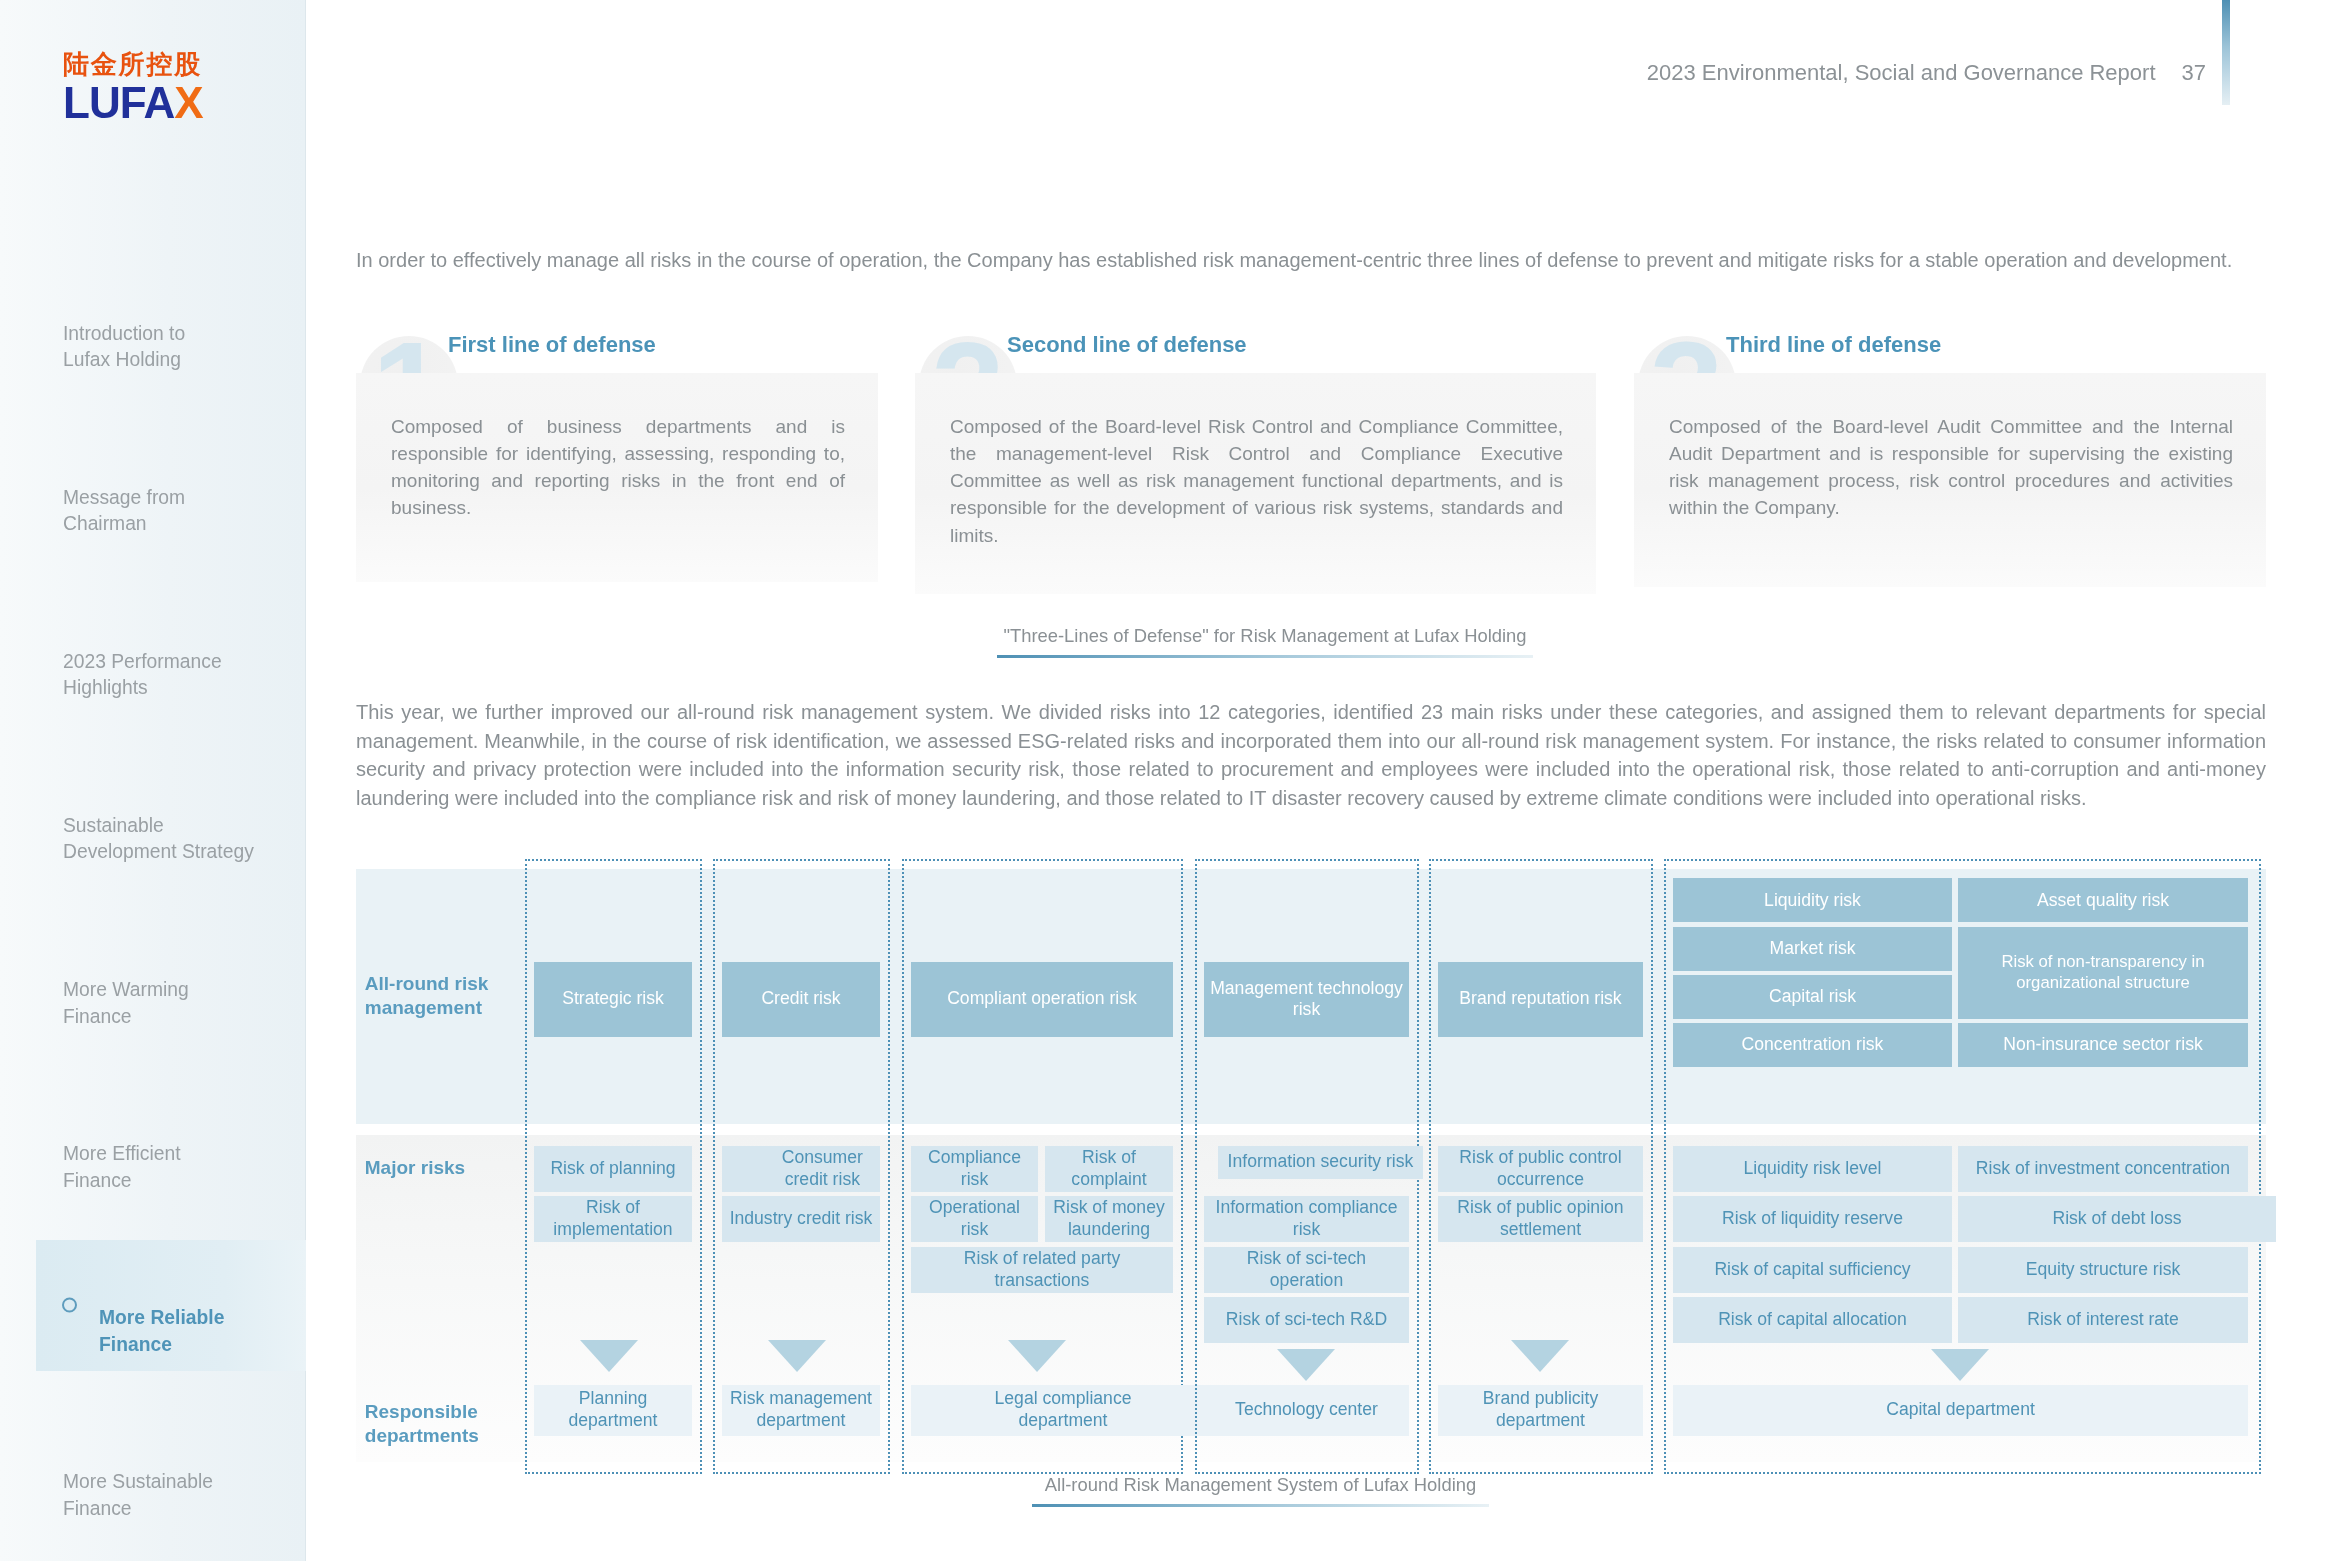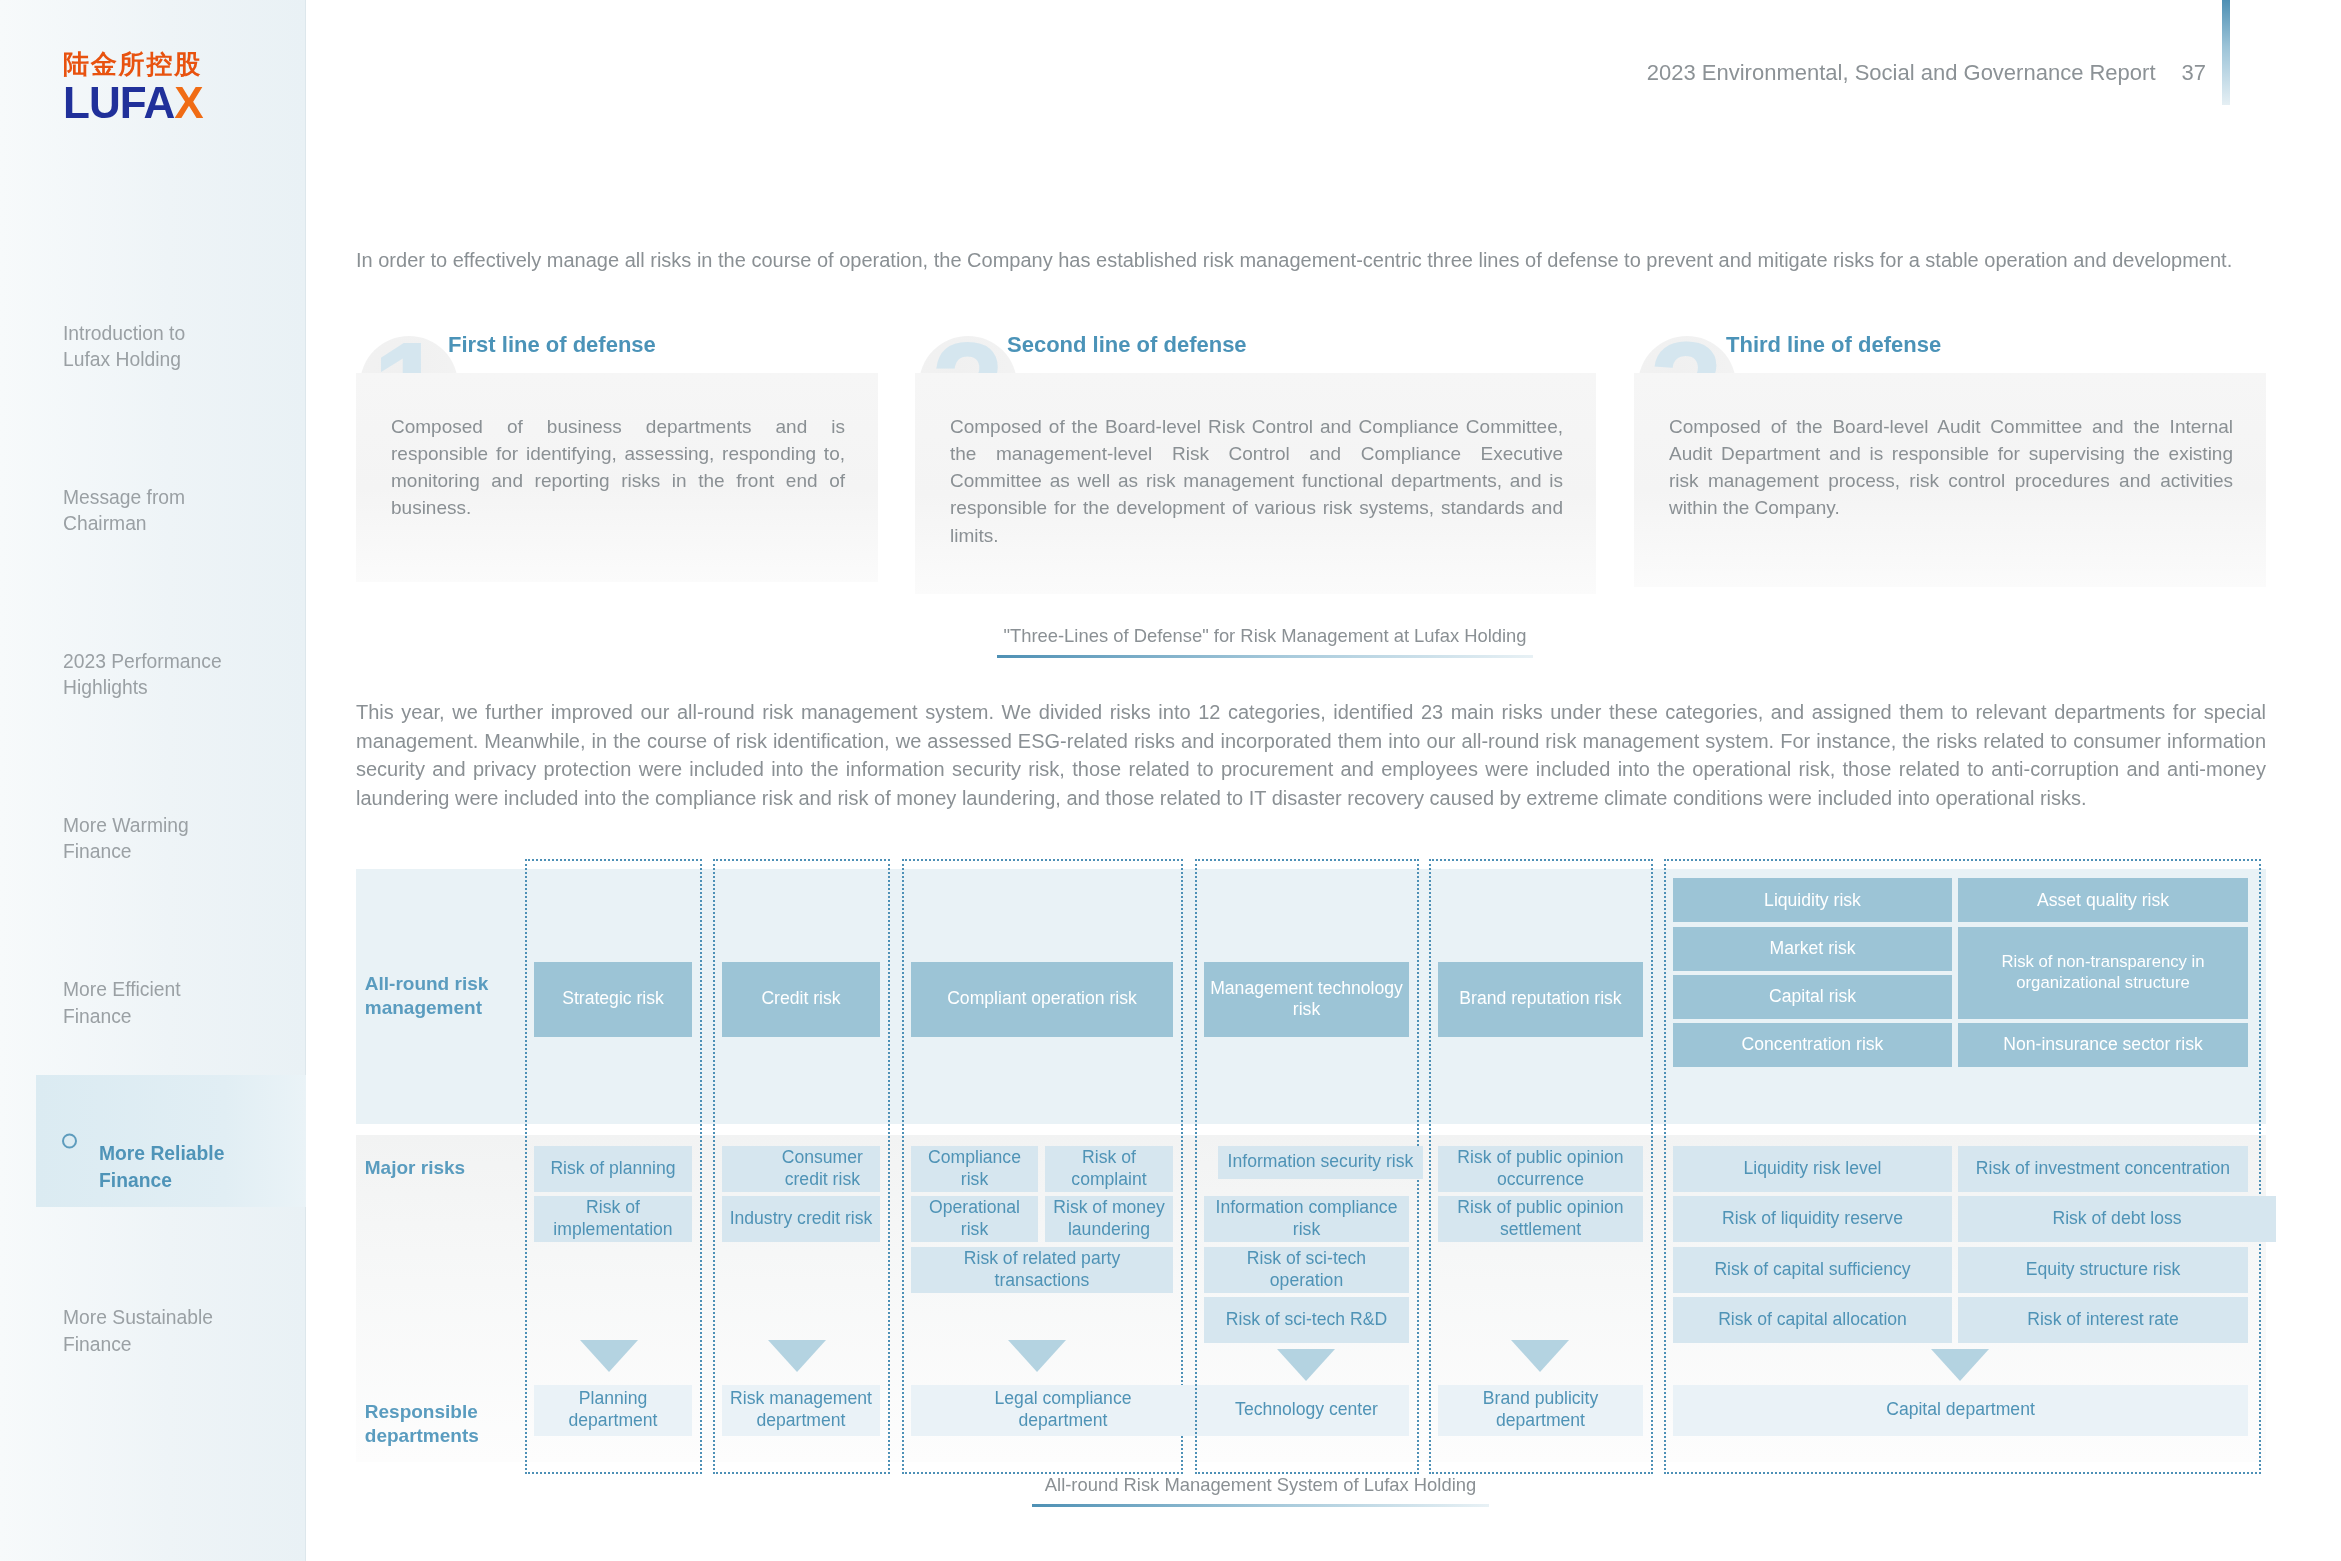--- a/index.html
+++ b/index.html
@@ -203,20 +203,25 @@
         <span>Message from
 Chairman</span>
       </div>
       <div class="nav-item">
         
         <span>2023 Performance
 Highlights</span>
       </div>
       <div class="nav-item">
         
+        <span>Sustainable
+Development Strategy</span>
+      </div>
+      <div class="nav-item">
+        
         <span>More Warming
 Finance</span>
       </div>
       <div class="nav-item">
         
         <span>More Efficient
 Finance</span>
       </div>
       <div class="nav-item active">
         <span class="nav-dot"></span>
@@ -334,21 +339,21 @@
           <div class="chip-light" style="left:7px;top:386px;width:205px;height:46px;">Risk of sci-tech operation</div>
           <div class="chip-light" style="left:7px;top:436px;width:205px;height:46px;">Risk of sci-tech R&amp;D</div>
           <div class="arrow-down" style="left:80px;top:488px;"></div>
           <div class="chip-dept" style="left:7px;top:524px;width:205px;height:51px;">Technology center</div>
         </div>
       </div>
 
       <div class="cat-col k4">
         <div class="cat-inner">
           <div class="chip-dark" style="left:7px;top:101px;width:205px;height:75px;">Brand reputation risk</div>
-          <div class="chip-light" style="left:7px;top:285px;width:205px;height:46px;">Risk of public opinion occurrence</div>
+          <div class="chip-light" style="left:7px;top:285px;width:205px;height:46px;">Risk of public control occurrence</div>
           <div class="chip-light" style="left:7px;top:335px;width:205px;height:46px;">Risk of public opinion settlement</div>
           <div class="arrow-down" style="left:80px;top:479px;"></div>
           <div class="chip-dept" style="left:7px;top:524px;width:205px;height:51px;white-space:pre-line;">Brand publicity
 department</div>
         </div>
       </div>
 
       <div class="cat-col k5">
         <div class="cat-inner">
           <div class="chip-dark" style="left:7px;top:17.6px;width:279px;height:44px;">Liquidity risk</div>

